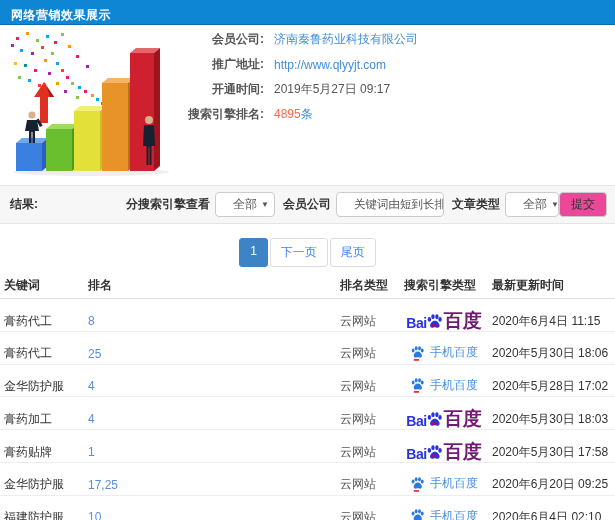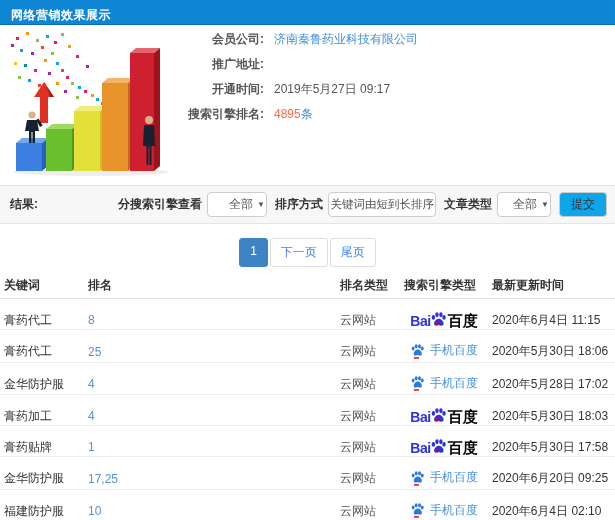--- a/index.html
+++ b/index.html
@@ -23,28 +23,28 @@
   .v-text { color:#555; }
   .v-hot { color:#ff6a45; }
   .v-suffix { color:#3e8ede; }
 
   
   .filter-bar { margin-top:2px; height:39px; background:#f7f7f7; border-top:1px solid #e4e4e4;
                 border-bottom:1px solid #e4e4e4; display:flex; align-items:center; padding:0 8px 0 10px; }
   .result-label { font-weight:bold; color:#333; }
   .filter-controls { margin-left:auto; display:flex; align-items:center; }
   .ctl-label { font-weight:bold; color:#333; margin:0 5px 0 8px; }
-  .select { display:inline-flex; align-items:center; justify-content:flex-end;
+  .select { display:inline-flex; align-items:center; justify-content:flex-start;
             height:25px; background:#fff; border:1px solid #ccc; border-radius:4px;
-            padding:0 1px; color:#555; cursor:pointer; overflow:hidden; white-space:nowrap; }
+            padding:0 17px; color:#555; cursor:pointer; overflow:hidden; white-space:nowrap; }
   .select .caret { font-size:8px; color:#555; margin-left:4px; flex:none; }
   .sel-engine { width:60px; }
   .sel-sort { width:108px; font-size:11.5px; }
   .sel-article { width:54px; }
-  .submit-btn { height:25px; margin-left:8px; padding:0 11px; background:#0ea5e9; border:1px solid #ccc;
+  .submit-btn { height:25px; margin-left:0; padding:0 11px; background:#ec4899; border:1px solid #ccc;
                 border-radius:4px; color:#333; font-size:12px; cursor:pointer; }
 
   
   .pagination-wrap { padding:14px 0 0 0; display:flex; justify-content:center; }
   .pager { display:flex; }
   .page-btn { display:inline-block; min-width:20px; text-align:center; padding:5px 10px;
               border:1px solid #ddd; background:#fff; color:#3b82f6; text-decoration:none;
               border-radius:3px; margin:0 1px; font-size:12px; cursor:pointer; }
   .page-btn.active { background:#3d84c6; border-color:#3d84c6; color:#fff; }
 
@@ -57,21 +57,21 @@
   .rank-table td { height:27px; padding:12px 0 0 4px; border-bottom:1px solid #ededed; vertical-align:middle; }
   td.kw { color:#333; }
   td.rk a { color:#5a8fd6; text-decoration:none; cursor:pointer; }
   td.rt { color:#555;margin-left:40px; }
   td.eng { text-align:center; padding-left:0; }
   td.dt { color:#333; }
 
   
   .bd-logo { display:inline-flex; align-items:flex-end; line-height:1; }
   .bd-bai { color:#2932e1; font-weight:bold; font-size:14px; letter-spacing:-.5px; }
-  .bd-cn { color:#000000; font-weight:bold; font-size:15px; margin-left:1px; }
+  .bd-cn { color:#701a75; font-weight:bold; font-size:19px; margin-left:1px; }
   .bd-paw { margin:0 0 0 -1px; }
   .mb-wrap { display:inline-flex; align-items:center; }
   .mb-label { color:#4a90e2; font-size:12px; margin-left:5px; }
 </style>
 </head>
 <body>
 
 <div class="window">
 
   <div class="titlebar">
@@ -163,41 +163,42 @@
       </g>
     </svg>
 
     <div class="fields">
       <div class="field-row">
         <span class="field-label">会员公司:</span>
         <a class="field-value v-link">济南秦鲁药业科技有限公司</a>
       </div>
       <div class="field-row">
         <span class="field-label">推广地址:</span>
+        <a class="field-value v-link">http://www.qlyyjt.com</a>
       </div>
       <div class="field-row">
         <span class="field-label">开通时间:</span>
         <span class="field-value v-text">2019年5月27日 09:17</span>
       </div>
       <div class="field-row">
         <span class="field-label">搜索引擎排名:</span>
         <span class="field-value"><span class="v-hot">4895</span><span class="v-suffix">条</span></span>
       </div>
     </div>
   </div>
 
   <div class="filter-bar">
     <span class="result-label">结果:</span>
     <div class="filter-controls">
       <span class="ctl-label">分搜索引擎查看</span>
       <span class="select sel-engine">
         <span>全部</span>
         <span class="caret">▼</span>
       </span>
-      <span class="ctl-label">排序方式</span>
+      <span class="ctl-label">会员公司</span>
       <span class="select sel-sort">
         <span>关键词由短到长排序</span>
 
       </span>
       <span class="ctl-label">文章类型</span>
       <span class="select sel-article">
         <span>全部</span>
         <span class="caret">▼</span>
       </span>
       <button class="submit-btn">提交</button>

